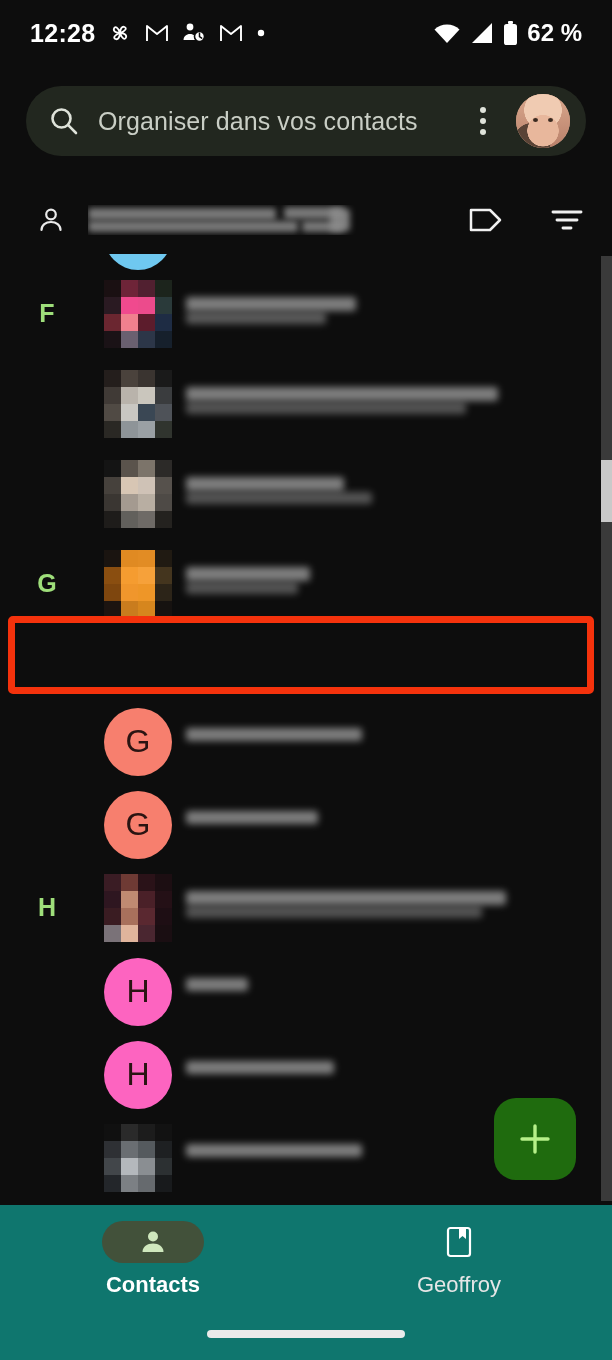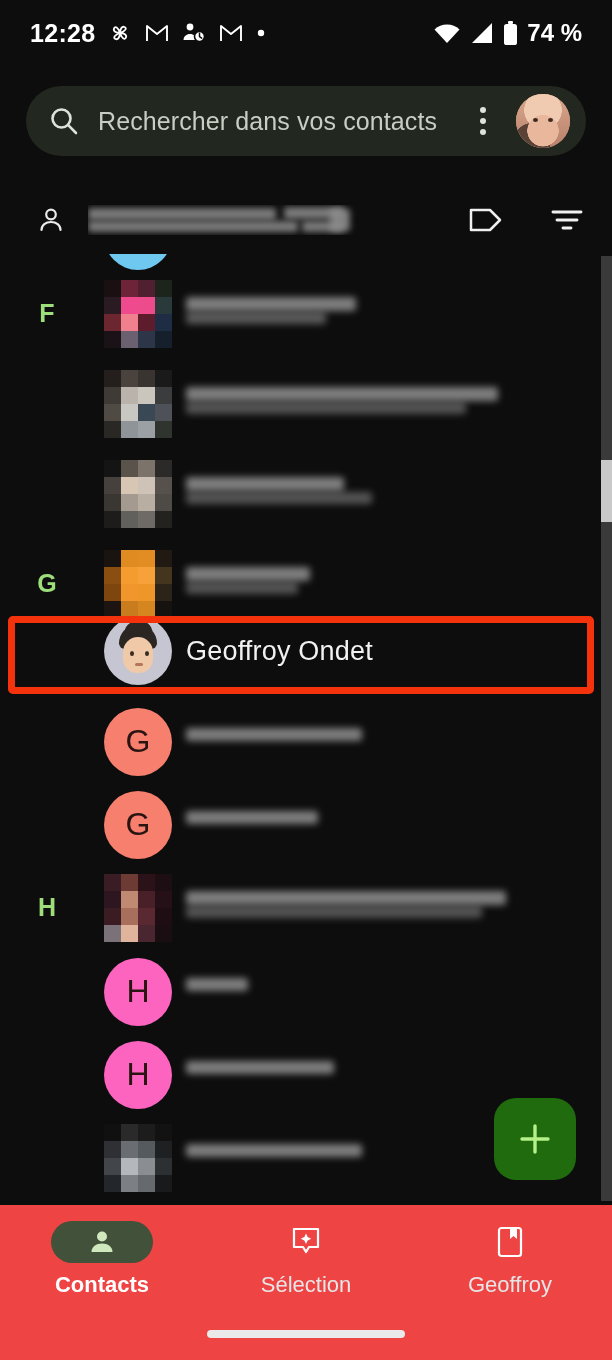--- a/index.html
+++ b/index.html
@@ -127,21 +127,21 @@
   
   .fab {
     position:absolute; left:494px; top:1098px; width:82px; height:82px;
     border-radius:22px; background:#1f6b0e;
     display:flex; align-items:center; justify-content:center; cursor:pointer;
   }
 
   
   .bottomnav {
     position:absolute; left:0; top:1205px; width:612px; height:155px;
-    background:#ef4444;
+    background:#0f766e;
   }
   .navitems { display:flex; align-items:flex-start; height:112px; padding-top:16px; }
   .navitem { flex:1; display:flex; flex-direction:column; align-items:center; gap:9px; cursor:pointer; }
   .pill {
     width:102px; height:42px; border-radius:21px;
     display:flex; align-items:center; justify-content:center;
   }
   .pill.active { background:#42513a; }
   .navlabel { font-size:22px; color:#e6e6e6; }
   .navlabel.active { font-weight:700; color:#ffffff; }
@@ -197,32 +197,32 @@
         <svg class="ic" width="24" height="22" viewBox="0 0 24 22" fill="#fff">
           <path d="M22 1v20H2Z"></path>
         </svg>
       </span>
       <span>
         <svg class="ic" width="15" height="24" viewBox="0 0 15 24" fill="#fff">
           <rect x="5" y="0" width="5" height="3" rx="1"></rect>
           <rect x="1" y="3" width="13" height="21" rx="2.6"></rect>
         </svg>
       </span>
-      <span class="sb-batt-text">74 %</span>
+      <span class="sb-batt-text">62 %</span>
     </div>
   </div>
 
   <div class="searchbar">
     <span>
       <svg class="ic" width="32" height="32" viewBox="0 0 32 32" fill="none" stroke="#dfe3da" stroke-width="2.6" stroke-linecap="round">
         <circle cx="13.5" cy="13.5" r="9"></circle>
           <path d="M20.2 20.2 28 28"></path>
       </svg>
     </span>
-    <span class="search-placeholder">Rechercher dans vos contacts</span>
+    <span class="search-placeholder">Organiser dans vos contacts</span>
     <span class="kebab">
         <span></span>
         <span></span>
         <span></span>
       </span>
     <span class="avatar-me">
       <span class="face"></span>
         <span class="eyeL"></span>
         <span class="eyeR"></span>
     </span>
@@ -355,30 +355,20 @@
           <i style="left:17px;top:51px;background:#c97c1e"></i>
           <i style="left:34px;top:51px;background:#d6861e"></i>
           <i style="left:51px;top:51px;background:#161210"></i>
       </span>
       <span class="name-blur" style="top:25px;">
         <i class="b" style="left:0;top:0;width:124px;height:14px;"></i>
         <i class="b" style="left:0;top:15px;width:112px;height:12px;opacity:.5"></i>
       </span>
     </div>
 
-    <div class="hl-row">
-      <span class="memoji">
-        <span class="hair"></span>
-          <span class="fc"></span>
-        <span class="ey l"></span>
-          <span class="ey r"></span>
-          <span class="mo"></span>
-      </span>
-      <span class="hl-name">Geoffroy Ondet</span>
-    </div>
 
     <div class="row" style="top:446px;position:absolute;width:612px;">
       <span class="av" style="background:#f77f6e;">G</span>
       <span class="name-blur" style="top:28px;">
         <i class="b" style="left:0;top:0;width:176px;height:13px;"></i>
       </span>
     </div>
 
     <div class="row" style="top:529px;position:absolute;width:612px;">
       <span class="av" style="background:#f77f6e;">G</span>
@@ -473,29 +463,20 @@
       <div class="navitem">
         <span class="pill active">
           <svg class="ic" width="30" height="30" viewBox="0 0 30 30" fill="#cfe8bd">
             <circle cx="15" cy="9.5" r="5"></circle>
             <path d="M4.5 25c0-5.3 4.7-8.5 10.5-8.5S25.5 19.7 25.5 25z"></path>
           </svg>
         </span>
         <span class="navlabel active">Contacts</span>
       </div>
 
-      <div class="navitem">
-        <span class="pill">
-          <svg class="ic" width="30" height="32" viewBox="0 0 30 32" fill="none" stroke="#ffffff" stroke-width="2.2" stroke-linejoin="round">
-            <path d="M3 3h24v18h-9l-3 5-3-5H3Z"></path>
-            <path d="M15 7.5l1.7 3.6 3.6 1.7-3.6 1.7L15 18l-1.7-3.5-3.6-1.7 3.6-1.7Z" fill="#ffffff" stroke="none"></path>
-          </svg>
-        </span>
-        <span class="navlabel">Sélection</span>
-      </div>
 
       <div class="navitem">
         <span class="pill">
           <svg class="ic" width="26" height="32" viewBox="0 0 26 32" fill="none" stroke="#ffffff" stroke-width="2.2" stroke-linejoin="round">
             <rect x="2" y="2" width="22" height="28" rx="2.5"></rect>
             <path d="M13 2h7v11l-3.5-3-3.5 3Z" fill="#ffffff" stroke="none"></path>
           </svg>
         </span>
         <span class="navlabel">Geoffroy</span>
       </div>

